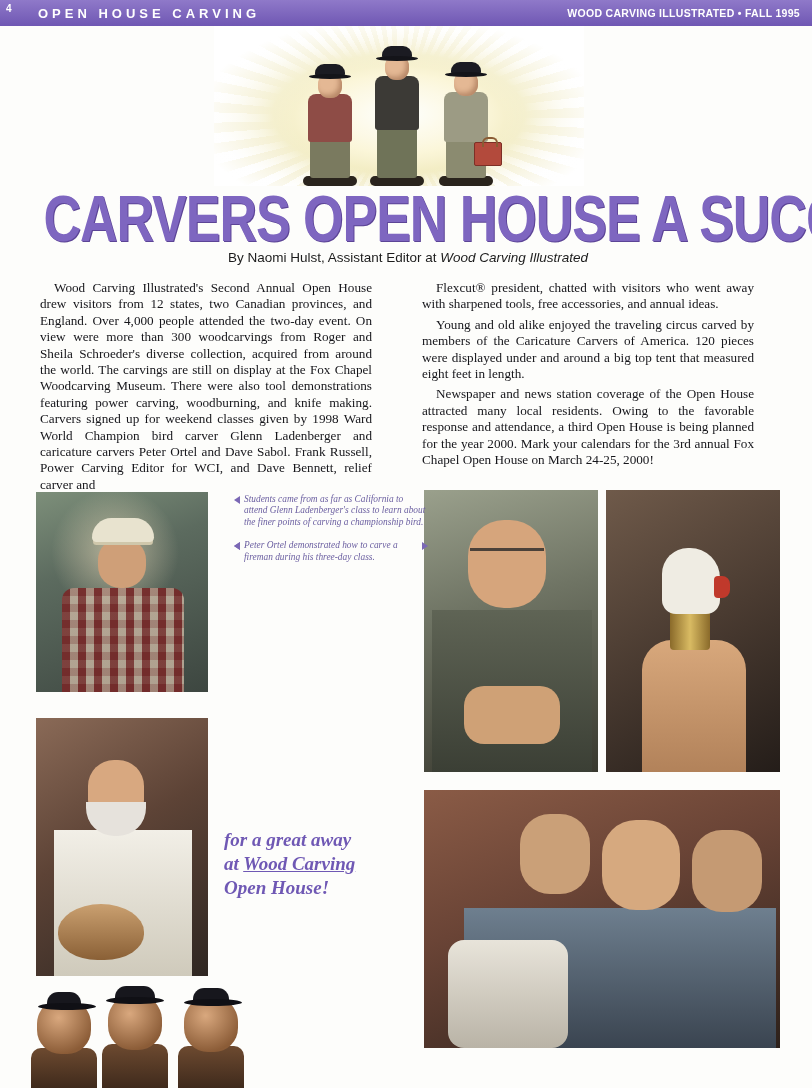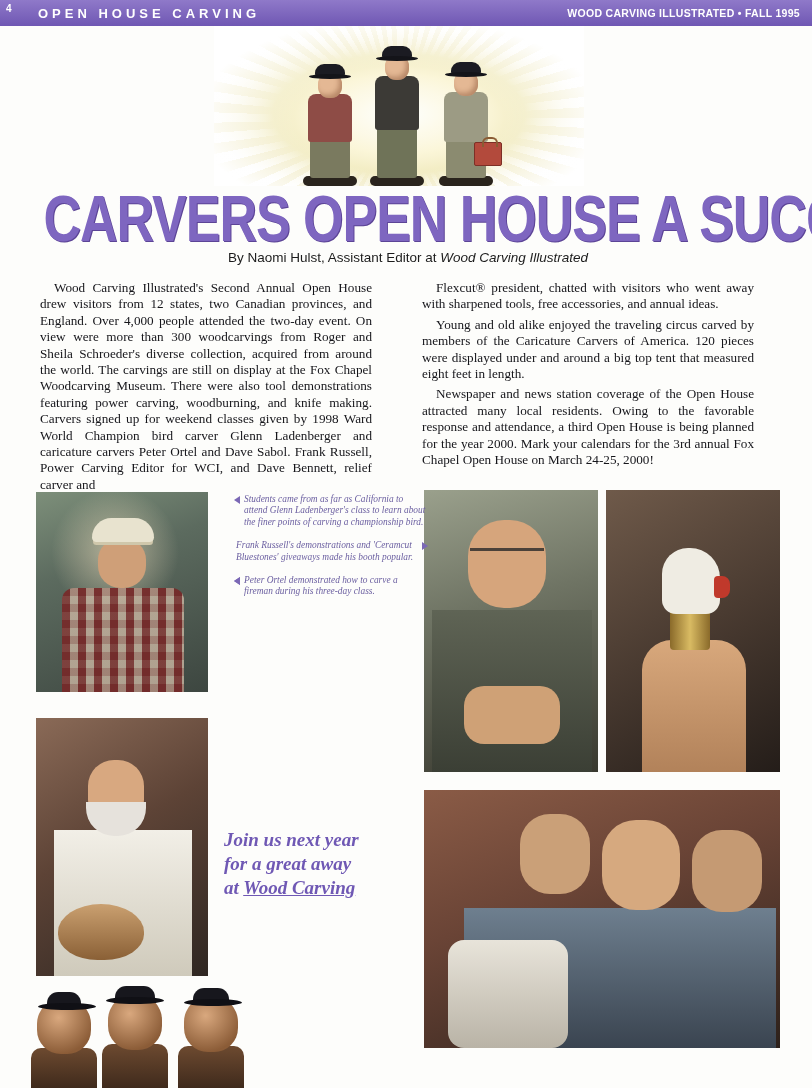--- a/index.html
+++ b/index.html
@@ -501,37 +501,36 @@
     <div class="sleeve"></div>
   </div>
 
   <div class="captions">
     <div class="caption">
       <span class="arrow"></span>
       <span>Students came from as far as California to attend Glenn Ladenberger's class to learn about the finer points of carving a championship bird.</span>
     </div>
     <div class="caption right-arrow">
       <span class="arrow"></span>
-      <span>Frank Russell's demonstrations and 'Ceramcut Bluestones' giveaways made his booth popular.</span>
     </div>
     <div class="caption">
       <span class="arrow"></span>
     </div>
     <div class="caption">
       <span class="arrow"></span>
       <span>Peter Ortel demonstrated how to carve a fireman during his three-day class.</span>
     </div>
   </div>
 
   <div class="pullquote">
-    <div>Join us next year</div>
     <div>for a great away</div>
     <div>
       <span>at </span><u>Wood Carving</u>
     </div>
+    <div>Open House!</div>
   </div>
 
   <div class="bottom-figs">
     <div class="bfig" style="left:6px; width:80px; height:84px;">
       <div class="bbody" style="bottom:0; height:40px;"></div>
       <div class="bhead" style="bottom:34px;"></div>
       <div class="bhat" style="bottom:82px; width:34px;"></div>
     </div>
     <div class="bfig" style="left:74px; width:86px; height:102px;">
       <div class="bbody" style="bottom:0; height:44px;"></div>

